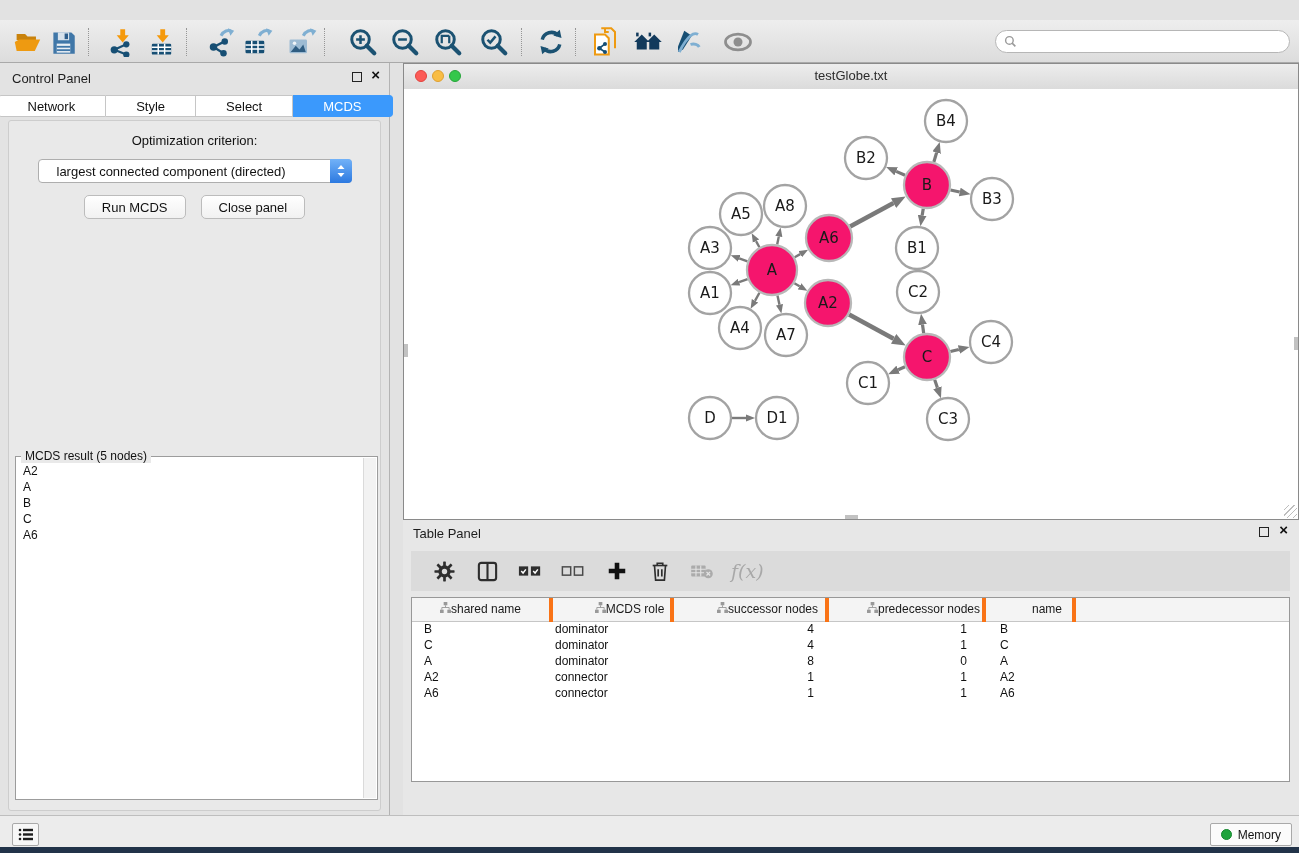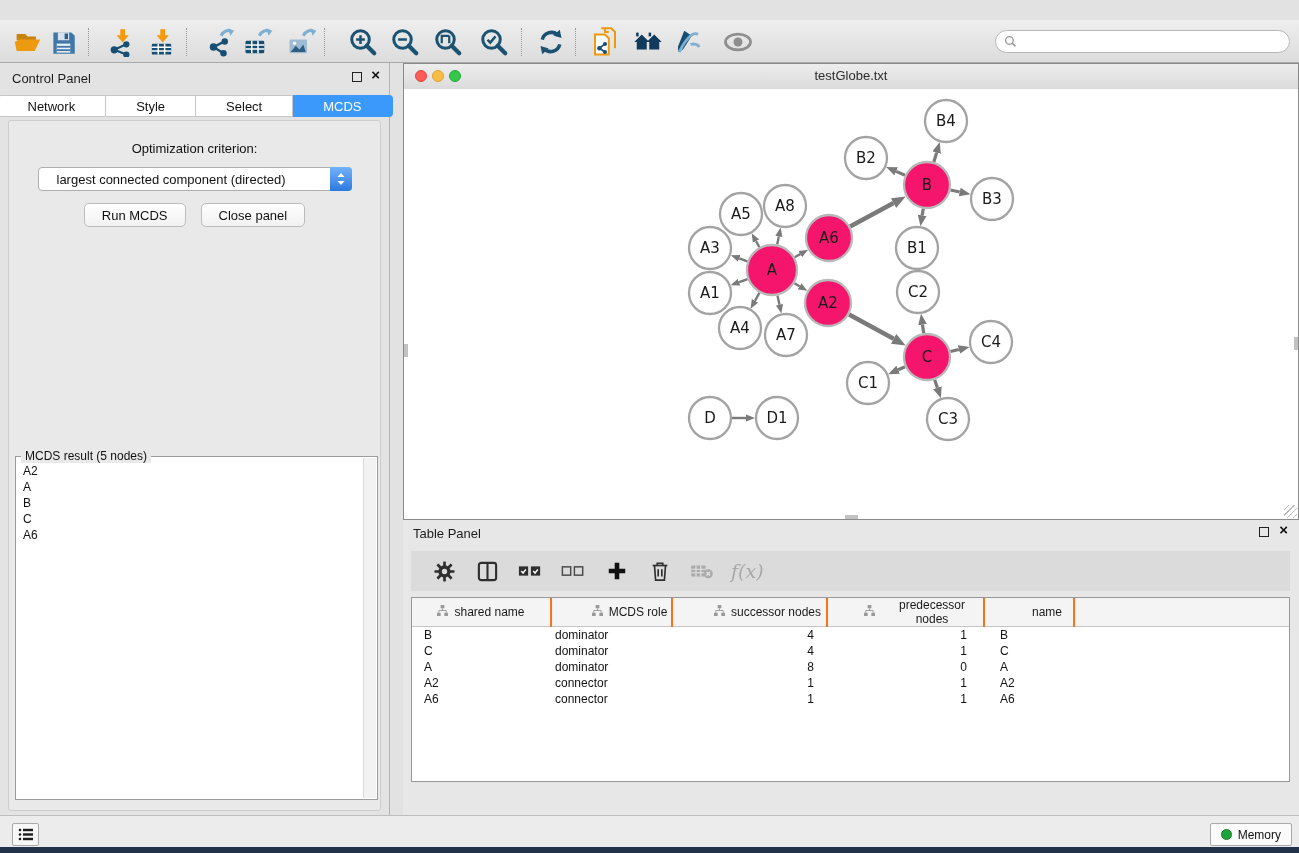--- a/index.html
+++ b/index.html
@@ -33,21 +33,21 @@
   .float-btn { width:10px; height:10px; border:1.5px solid #222; }
   .close-btn { font-weight:bold; font-size:15px; margin-top:-3px; }
   .cp-tabs { position:absolute; left:0; right:0; top:32px; display:flex; justify-content:center; }
   .tab { background:#fff; border:1px solid #C6C6C6; border-left:none; font-size:13px; color:#111;
     padding:3px 30px 4px; height:22px; line-height:15px; cursor:default; }
   .tab:first-child { border-left:1px solid #C6C6C6; border-radius:4px 0 0 4px; }
   .tab:last-child { border-radius:0 4px 4px 0; }
   .tab.active { background:#3B99FC; border-color:#3B99FC; color:#fff; }
   .cp-body { position:absolute; left:8px; right:8px; top:57px; bottom:4px;
     background:#E9E9E9; border:1px solid #CDCDCD; border-radius:3px; }
-  .opt-label { text-align:center; margin-top:20px; font-size:13px; color:#111; }
+  .opt-label { text-align:center; margin-top:12px; font-size:13px; color:#111; }
   .dropdown { position:relative; margin:11px auto 0; width:314px; height:24px; background:#fff;
     border:1px solid #AEAEAE; border-radius:4px; font-size:13px; color:#111;
     display:flex; align-items:center; padding-left:18px; }
   .dd-stepper { position:absolute; right:-1px; top:-1px; width:22px; height:24px;
     background:linear-gradient(#72B2F8,#2C79E0); border-radius:0 4px 4px 0;
     display:flex; align-items:center; justify-content:center; }
   .cp-buttons { display:flex; justify-content:center; gap:15px; margin-top:12px; }
   .mac-btn { background:linear-gradient(#FFFFFF,#F1F1F1); border:1px solid #BCBCBC; border-radius:5px;
     font-size:13px; color:#111; height:24px; padding:0 17px; font-family:"Liberation Sans",sans-serif; }
   .result-box { position:absolute; left:6px; right:2px; top:335px; bottom:10px;
@@ -74,22 +74,22 @@
   .table-panel { position:absolute; left:403px; top:520px; width:896px; height:295px; background:#E7E7E7; }
   .tp-toolbar { position:absolute; left:8px; right:9px; top:31px; height:40px; background:#DBDBDB;
     display:flex; align-items:center; gap:17px; padding-left:19px; }
   .tp-toolbar .tpi { display:flex; align-items:center; justify-content:flex-end; width:26px; height:26px; }
   .fx { font-family:"DejaVu Serif", serif; font-style:italic; font-size:19px; color:#A8A8A8; }
   .tp-table-wrap { position:absolute; left:8px; right:9px; top:77px; bottom:33px;
     background:#fff; border:1px solid #989898; overflow:hidden; }
   table { border-collapse:collapse; width:100%; font-size:12px; table-layout:fixed; }
   thead th { background:#F4F4F4; border-bottom:1px solid #C6C6C6; height:23px;
     font-weight:normal; color:#1a1a1a; text-align:center; }
-  thead th + th { border-left:2px solid #f97316;padding-left:36px; }
-  thead th .hdr { display:inline-flex; align-items:center; gap:6px; }
+  thead th + th { border-left:4px solid #f97316;padding-left:36px; }
+  thead th .hdr { display:inline-flex; align-items:center; }
   tbody td { height:16px; color:#111; padding:0 4px; overflow:hidden; white-space:nowrap; }
   td.c0 { padding-left:12px; } td.c1 { padding-left:4px; }
   td.c2 { text-align:right; padding-right:13px; } td.c3 { text-align:right; padding-right:17px; }
   td.c4 { padding-left:16px; }
   .tp-tabs { position:absolute; bottom:5px; left:0; right:0; display:flex; justify-content:center; }
 
   
   .statusbar { position:absolute; left:0; top:815px; width:1299px; height:32px;
     background:#ECECEC; border-top:1px solid #BEBEBE; }
   .list-btn { position:absolute; left:12px; top:7px; width:27px; height:23px; background:#F7F7F7;

